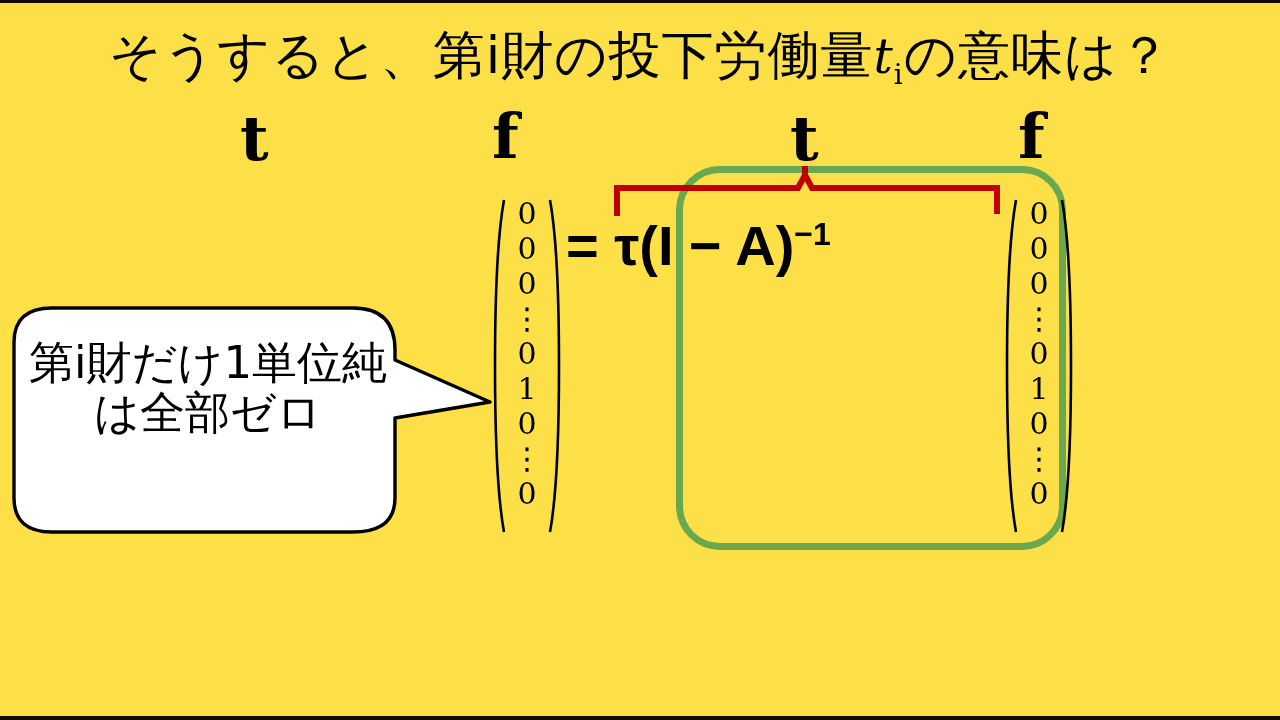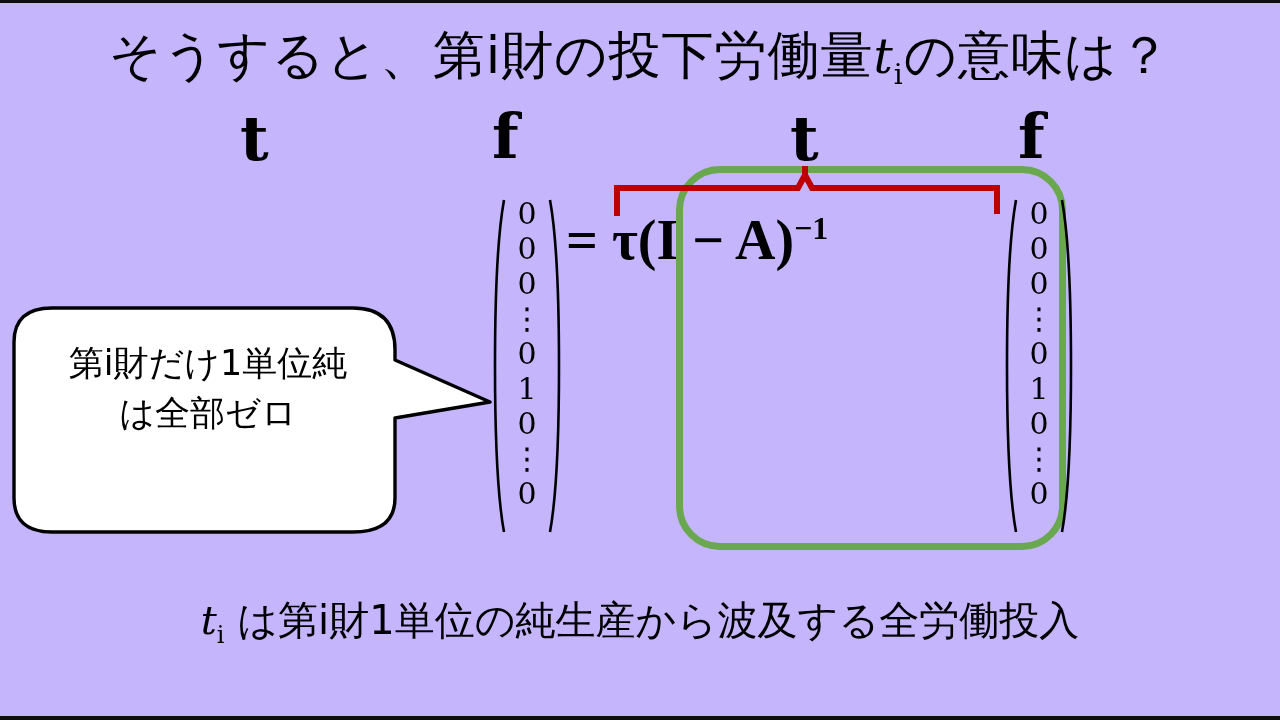--- a/index.html
+++ b/index.html
@@ -2,21 +2,21 @@
 <html><head>
 <meta charset="utf-8">
 <title>slide</title>
 <style>
   html,body{margin:0;padding:0;background:#ffffff;}
   body{
     width:1280px;height:720px;overflow:hidden;position:relative;
     font-family:"Liberation Sans","DejaVu Sans",sans-serif;
     background:#ffffff;
   }
-  .slide{position:absolute;left:0;top:0;width:1280px;height:720px;background:#c4b5fd;overflow:hidden;}
+  .slide{position:absolute;left:0;top:0;width:1280px;height:720px;background:#fde047;overflow:hidden;}
 
   
   .edge-top{position:absolute;left:0;top:0;width:1280px;height:3px;background:#0d0d0d;}
   .edge-bottom{position:absolute;left:0;top:716px;width:1280px;height:4px;background:#0d0d0d;}
 
   
   .title{
     position:absolute;left:0;top:26px;width:1280px;
     text-align:center;
     font-size:52px;line-height:58px;color:#000;
@@ -65,23 +65,23 @@
   .colvec .nums div{height:35px;}
   .colvec .nums .dots{
     font-size:30px;line-height:35px;letter-spacing:0;
   }
   .colvec-1{left:488px;top:196px;height:340px;}
   .colvec-2{left:1000px;top:196px;height:340px;}
 
   
   .eqgroup{
     position:absolute;left:566px;top:196px;
-    font-family:Liberation Serif, serif;
+    font-family:Liberation Sans, sans-serif;
     font-weight:bold;color:#000;white-space:nowrap;
-    font-size:56px;line-height:64px;
+    font-size:56px;line-height:76px;
   }
   .eqgroup .sup{font-size:32px;vertical-align:super;font-weight:bold;}
 
   
   .redbrace{position:absolute;left:612px;top:166px;width:398px;height:52px;}
 
   
   .greenbox{
     position:absolute;left:676px;top:166px;width:390px;height:384px;
     border:7px solid #6aa84f;border-radius:44px;
@@ -94,21 +94,21 @@
     font-size:37px;line-height:53px;
   }
   .greentext div{white-space:nowrap;}
 
   
   .bubble{position:absolute;left:8px;top:300px;width:490px;height:240px;}
   .bubbletext{
     position:absolute;left:22px;top:338px;width:372px;
     text-align:center;color:#000;
     font-family:"DejaVu Sans","Liberation Sans",sans-serif;
-    font-size:35px;line-height:50px;
+    font-size:45px;line-height:50px;
   }
   .bubbletext div{white-space:nowrap;}
 
   
   .bottomline{
     position:absolute;left:0;top:595px;width:1280px;text-align:center;
     color:#000;font-size:40px;line-height:50px;white-space:nowrap;
     font-family:"DejaVu Sans","Liberation Sans",sans-serif;
   }
   .bottomline .mvar{font-family:"DejaVu Serif","Liberation Serif",serif;font-style:italic;font-size:40px;}
@@ -179,15 +179,14 @@
   </div>
 
   <svg class="bubble" viewBox="0 0 490 240">
     <path d="M44 8 L345 8 Q387 8 387 50 L387 60 L482 102 L387 118 L387 198 Q387 232 345 232 L44 232 Q6 232 6 198 L6 42 Q6 8 44 8 Z" fill="#ffffff" stroke="#000000" stroke-width="3.4" stroke-linejoin="round"></path>
   </svg>
   <div class="bubbletext">
     <div>第i財だけ1単位純</div>
     <div>は全部ゼロ</div>
   </div>
 
-  <div class="bottomline"><span class="mvar">t</span><span class="msub">i</span><span> は第i財1単位の純生産から波及する全労働投入</span></div>
 
 </div>
 
 </body></html>

